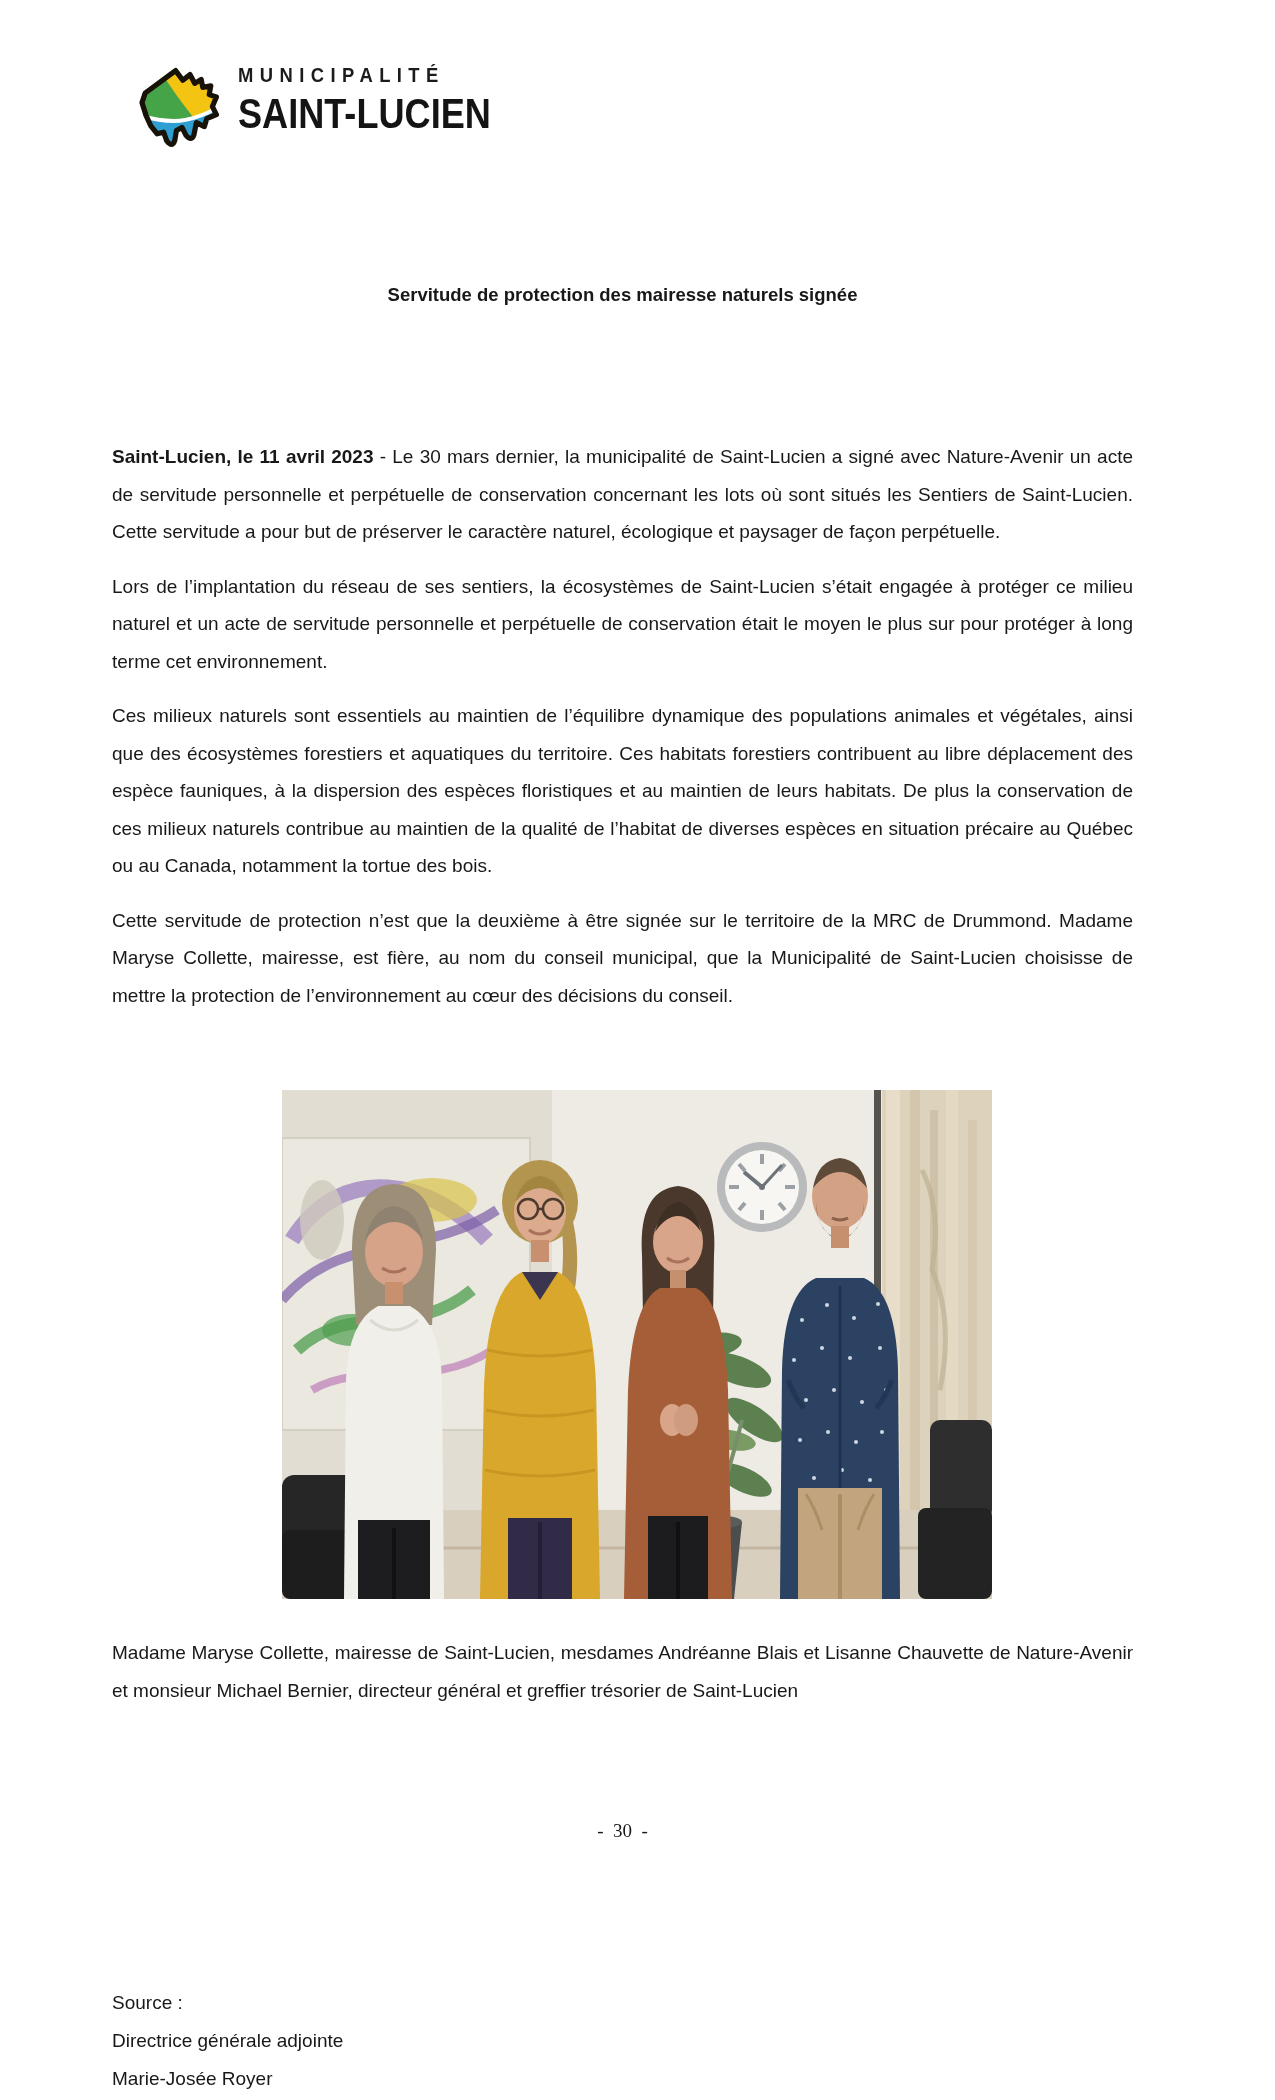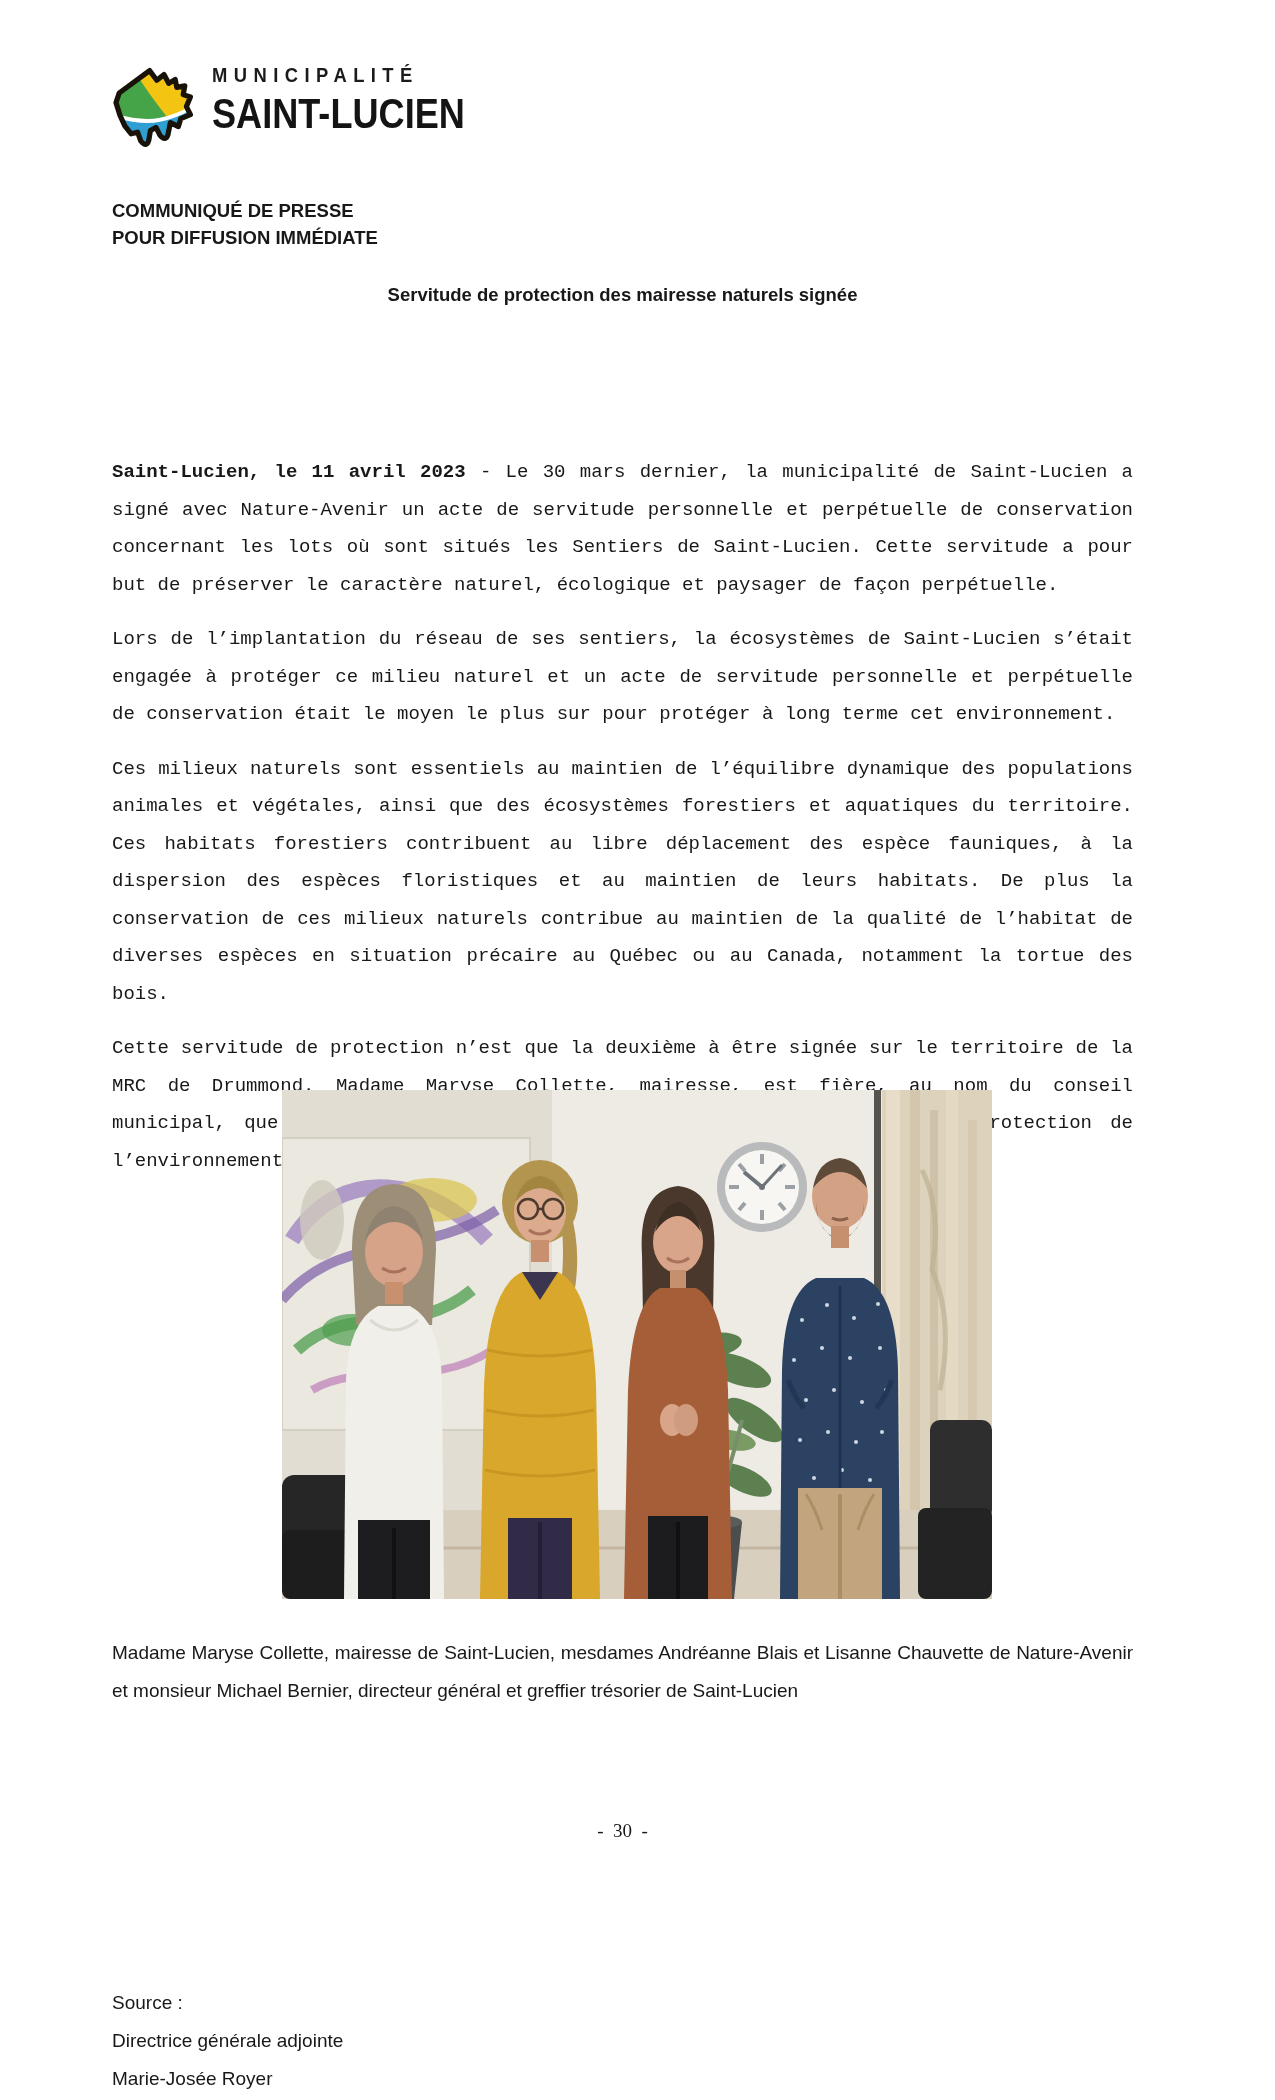--- a/index.html
+++ b/index.html
@@ -1,40 +1,40 @@
 <!DOCTYPE html>
 <html lang="fr"><head>
 <meta charset="utf-8">
 <style>
   html,body{margin:0;padding:0;background:#ffffff;}
   .page{
     position:relative;width:1275px;height:2100px;background:#ffffff;
     font-family:"Liberation Sans",sans-serif;color:#181818;overflow:hidden;
   }
   
-  .logo-block{position:absolute;top:52px;left:100px;display:flex;align-items:flex-start;justify-content:space-between;}
+  .logo-block{position:absolute;top:52px;left:126px;display:flex;align-items:flex-start;justify-content:space-between;}
   .logo-mark{width:96px;height:122px;flex:0 0 auto;}
   .brand{margin-left:16px;margin-top:12px;}
   .brand-top{
     font-size:20px;font-weight:600;letter-spacing:7px;color:#1b1b1b;
     transform:scaleX(.92);transform-origin:left;white-space:nowrap;
   }
   .brand-name{
     font-size:43px;font-weight:800;color:#141414;letter-spacing:0;
     transform:scaleX(.84);transform-origin:left;white-space:nowrap;margin-top:2px;
   }
   
   .presshead{position:absolute;top:197px;left:112px;font-weight:700;font-size:18.5px;line-height:27px;}
   .doc-title{position:absolute;top:284px;left:112px;width:1021px;text-align:center;font-weight:700;font-size:18.5px;}
   
   .bodytext{
     position:absolute;top:438px;left:112px;width:1021px;
     font-size:19px;line-height:37.5px;text-align:justify;
   }
-  .bodytext p{margin:16px 0 17px 0;font-family:Liberation Mono, monospace;}
+  .bodytext p{margin:0 0 17px 0;}
   .bodytext strong{font-weight:700;}
   
   .photo{position:absolute;top:1090px;left:282px;width:710px;height:509px;}
   .photo svg{display:block;width:710px;height:509px;}
   
   .caption{
     position:absolute;top:1634px;left:112px;width:1021px;
     font-size:19px;line-height:37.5px;text-align:justify;
   }
   .endmark{position:absolute;top:1820px;left:112px;width:1021px;text-align:center;
@@ -62,24 +62,20 @@
         <path d="M12,64 Q50,76 75,71 Q96,67 115,55 L116,60 Q96,72 75,76 Q50,81 11,69 Z" fill="#ffffff"></path>
       </g>
       <path d="M24,40 L62,12 L71,24 L80,17 L86,28 L94,23 L96,33 L106,31 L104,42 L113,45 L108,57 L113,67 L101,72 L98,82 L88,77 L85,92 Q82,101 75,93 L70,83 L63,87 L61,99 Q58,109 51,100 L47,89 L39,91 L31,81 L25,68 L20,52 Z" fill="none" stroke="#181209" stroke-width="6.5" stroke-linejoin="round"></path>
     </svg>
     <div class="brand">
       <div class="brand-top">MUNICIPALITÉ</div>
       <div class="brand-name">SAINT-LUCIEN</div>
     </div>
   </div>
 
-  <div class="presshead">
-    <div>COMMUNIQUÉ DE PRESSE</div>
-    <div>POUR DIFFUSION IMMÉDIATE</div>
-  </div>
 
   <div class="doc-title">Servitude de protection des mairesse naturels signée</div>
 
   <div class="bodytext">
     <p><strong>Saint-Lucien, le 11 avril 2023</strong><span> - Le 30 mars dernier, la municipalité de Saint-Lucien a signé avec Nature-Avenir un acte de servitude personnelle et perpétuelle de conservation concernant les lots où sont situés les Sentiers de Saint-Lucien.  Cette servitude a pour but de préserver le caractère naturel, écologique et paysager de façon perpétuelle.</span></p>
     <p>Lors de l’implantation du réseau de ses sentiers, la écosystèmes de Saint-Lucien s’était engagée à protéger ce milieu naturel et un acte de servitude personnelle et perpétuelle de conservation était le moyen le plus sur pour protéger à long terme cet environnement.</p>
     <p>Ces milieux naturels sont essentiels au maintien de l’équilibre dynamique des populations animales et végétales, ainsi que des écosystèmes forestiers et aquatiques du territoire.  Ces habitats forestiers contribuent au libre déplacement des espèce fauniques, à la dispersion des espèces floristiques et au maintien de leurs habitats.  De plus la conservation de ces milieux naturels contribue au maintien de la qualité de l’habitat de diverses espèces en situation précaire au Québec ou au Canada, notamment la tortue des bois.</p>
     <p>Cette servitude de protection n’est que la deuxième à être signée sur le territoire de la MRC de Drummond.  Madame Maryse Collette, mairesse, est fière, au nom du conseil municipal, que la Municipalité de Saint-Lucien choisisse de mettre la protection de l’environnement au cœur des décisions du conseil.</p>
   </div>
 

